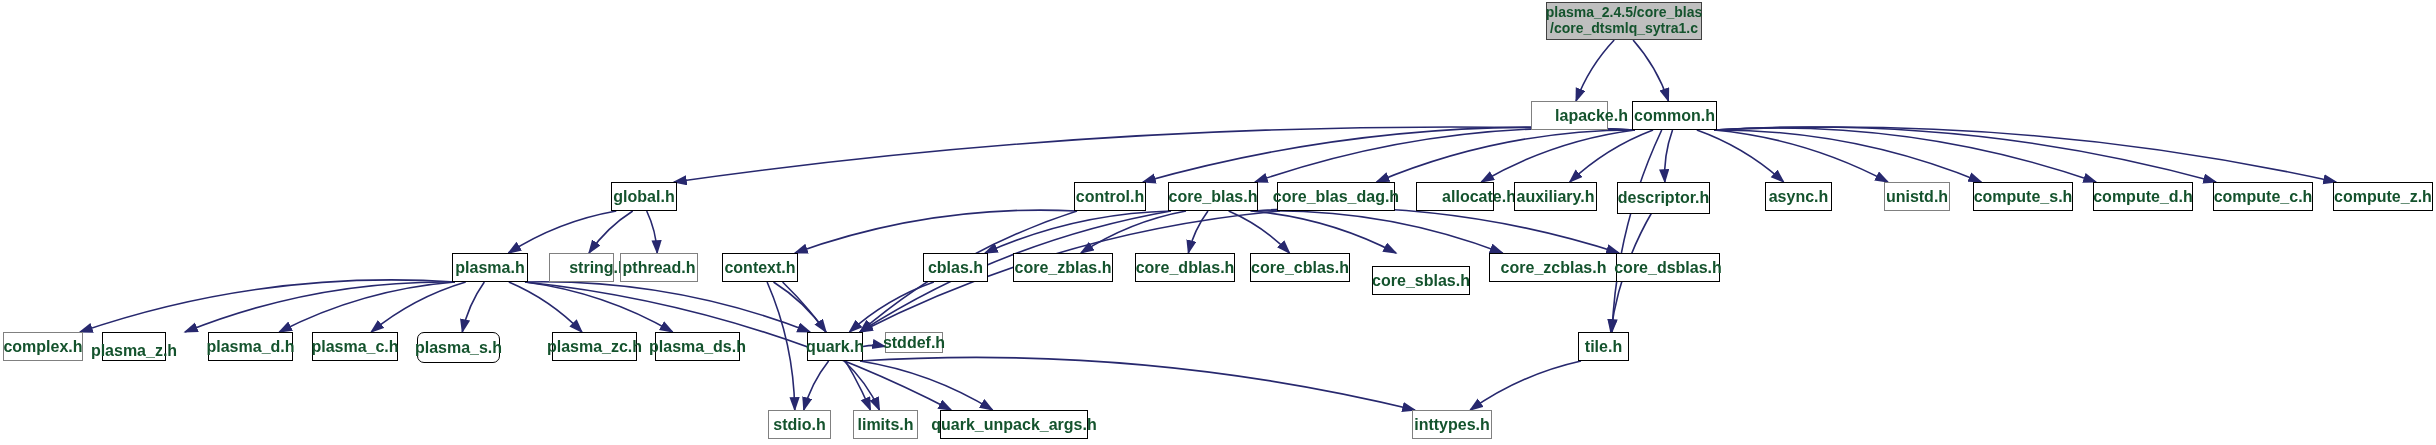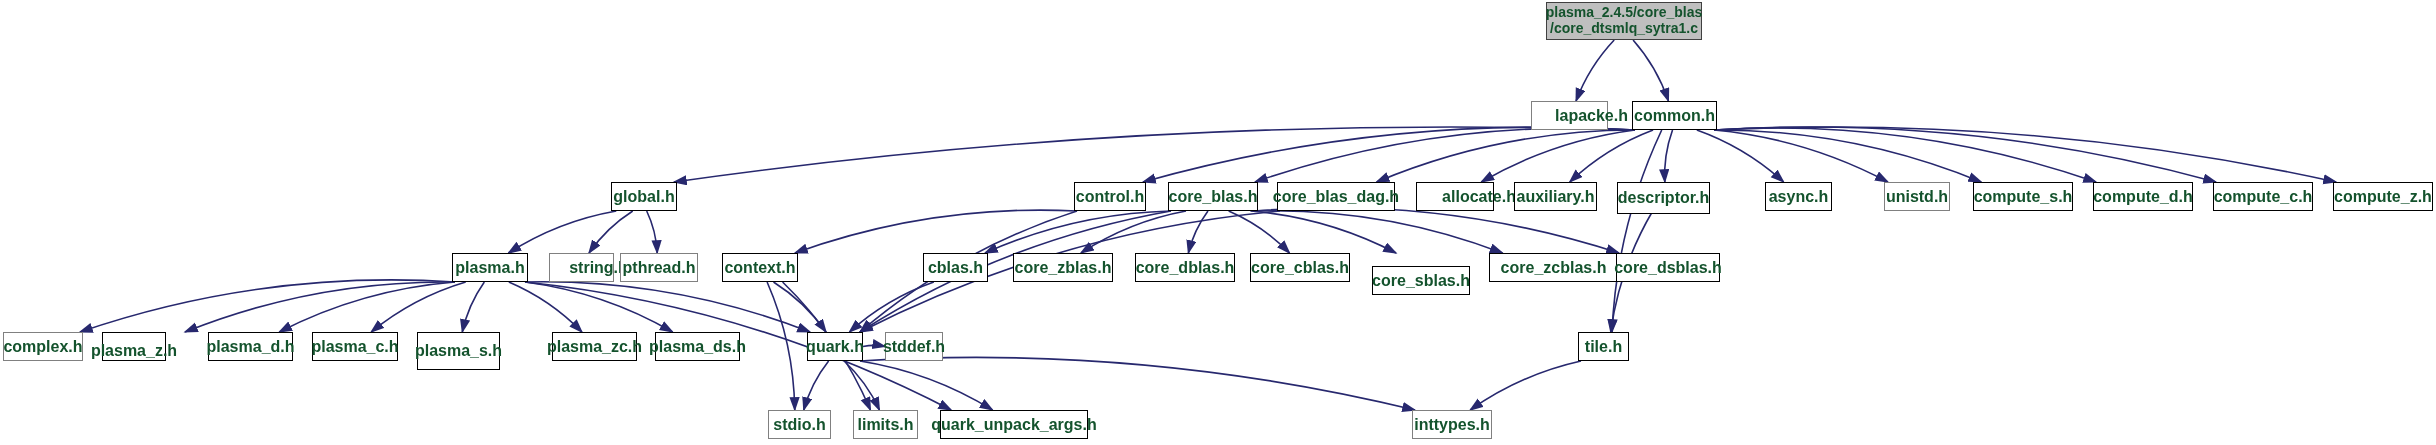--- a/index.html
+++ b/index.html
@@ -164,33 +164,33 @@
       </div>
       <div class="node strong" style="left: 102px; top: 332px; width: 64px; height: 29px; align-items: flex-end;">
         <span>plasma_z.h</span>
       </div>
       <div class="node strong" style="left: 208px; top: 332px; width: 85px; height: 29px;">
         <span>plasma_d.h</span>
       </div>
       <div class="node strong" style="left: 312px; top: 332px; width: 86px; height: 29px;">
         <span>plasma_c.h</span>
       </div>
-      <div class="node strong" style="left: 417px; top: 332px; width: 83px; height: 38px;">
+      <div class="node strong" style="left: 417px; top: 332px; width: 83px; height: 31px; border-radius: 7px;">
         <span>plasma_s.h</span>
       </div>
       <div class="node strong" style="left: 552px; top: 332px; width: 85px; height: 29px;">
         <span>plasma_zc.h</span>
       </div>
       <div class="node strong" style="left: 655px; top: 332px; width: 85px; height: 29px;">
         <span>plasma_ds.h</span>
       </div>
       <div class="node strong" style="left: 807px; top: 332px; width: 56px; height: 29px;">
         <span>quark.h</span>
       </div>
-      <div class="node " style="left: 885px; top: 332px; width: 58px; height: 29px;">
+      <div class="node " style="left: 885px; top: 332px; width: 58px; height: 21px;">
         <span>stddef.h</span>
       </div>
       <div class="node strong" style="left: 1578px; top: 332px; width: 51px; height: 29px;">
         <span>tile.h</span>
       </div>
       <div class="node " style="left: 768px; top: 410px; width: 63px; height: 29px;">
         <span>stdio.h</span>
       </div>
       <div class="node " style="left: 853px; top: 410px; width: 65px; height: 29px;">
         <span>limits.h</span>

